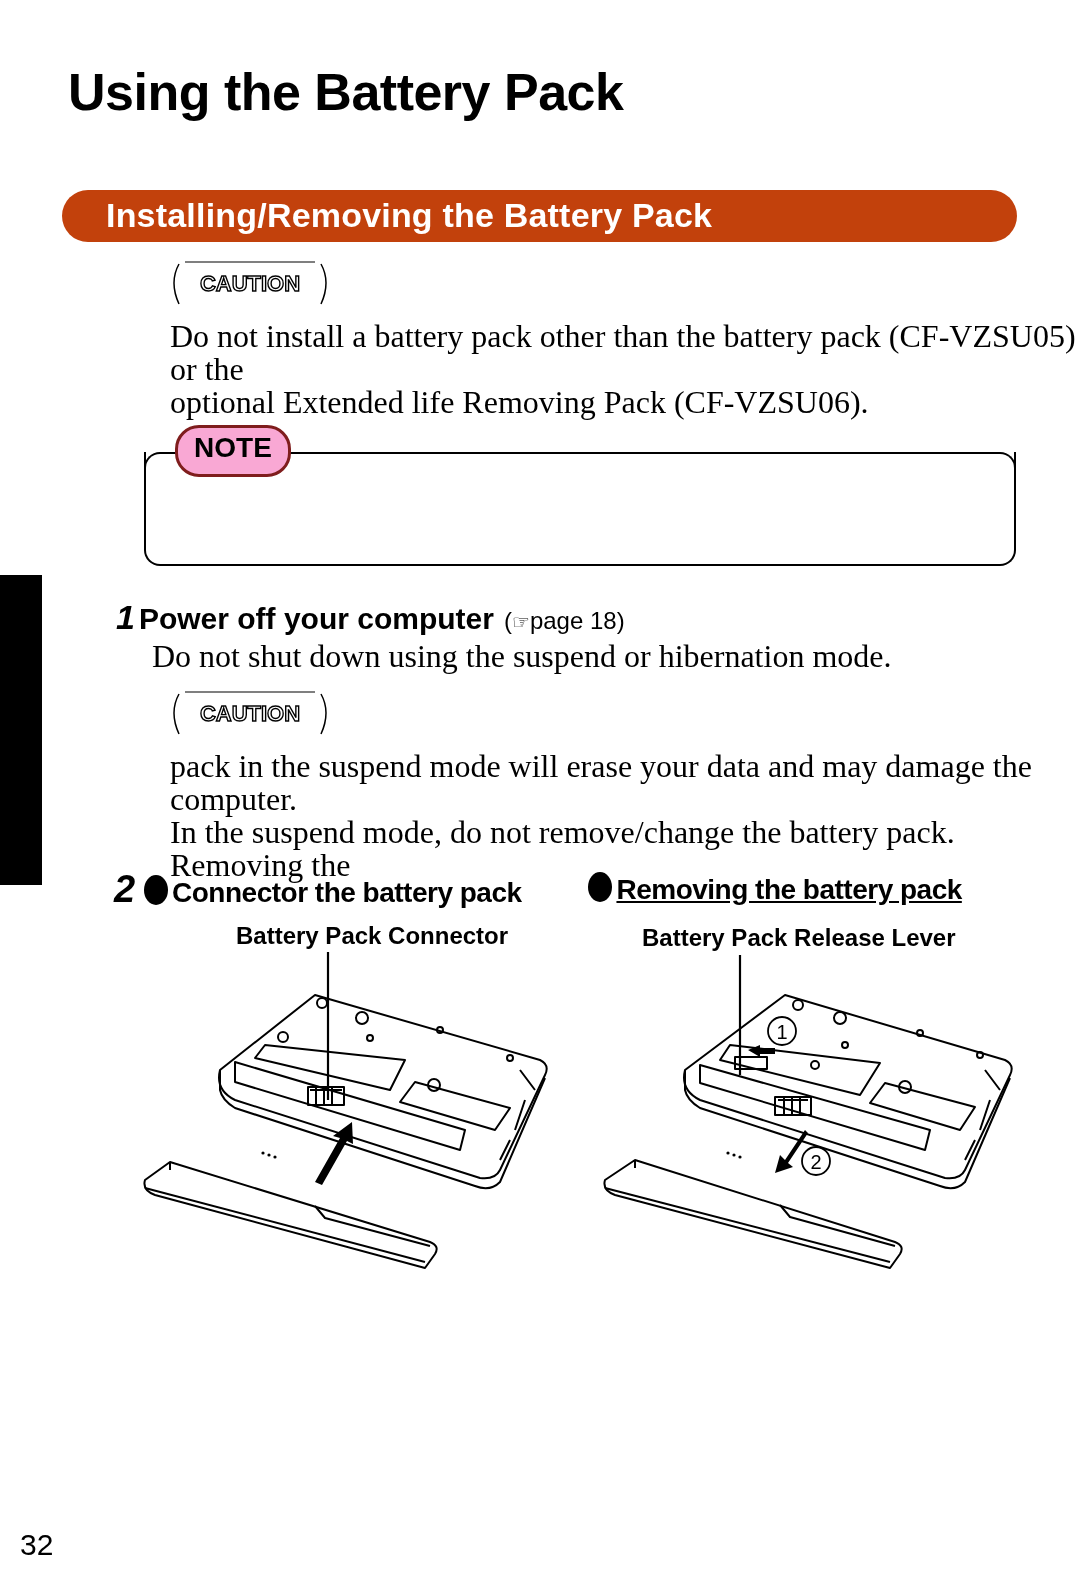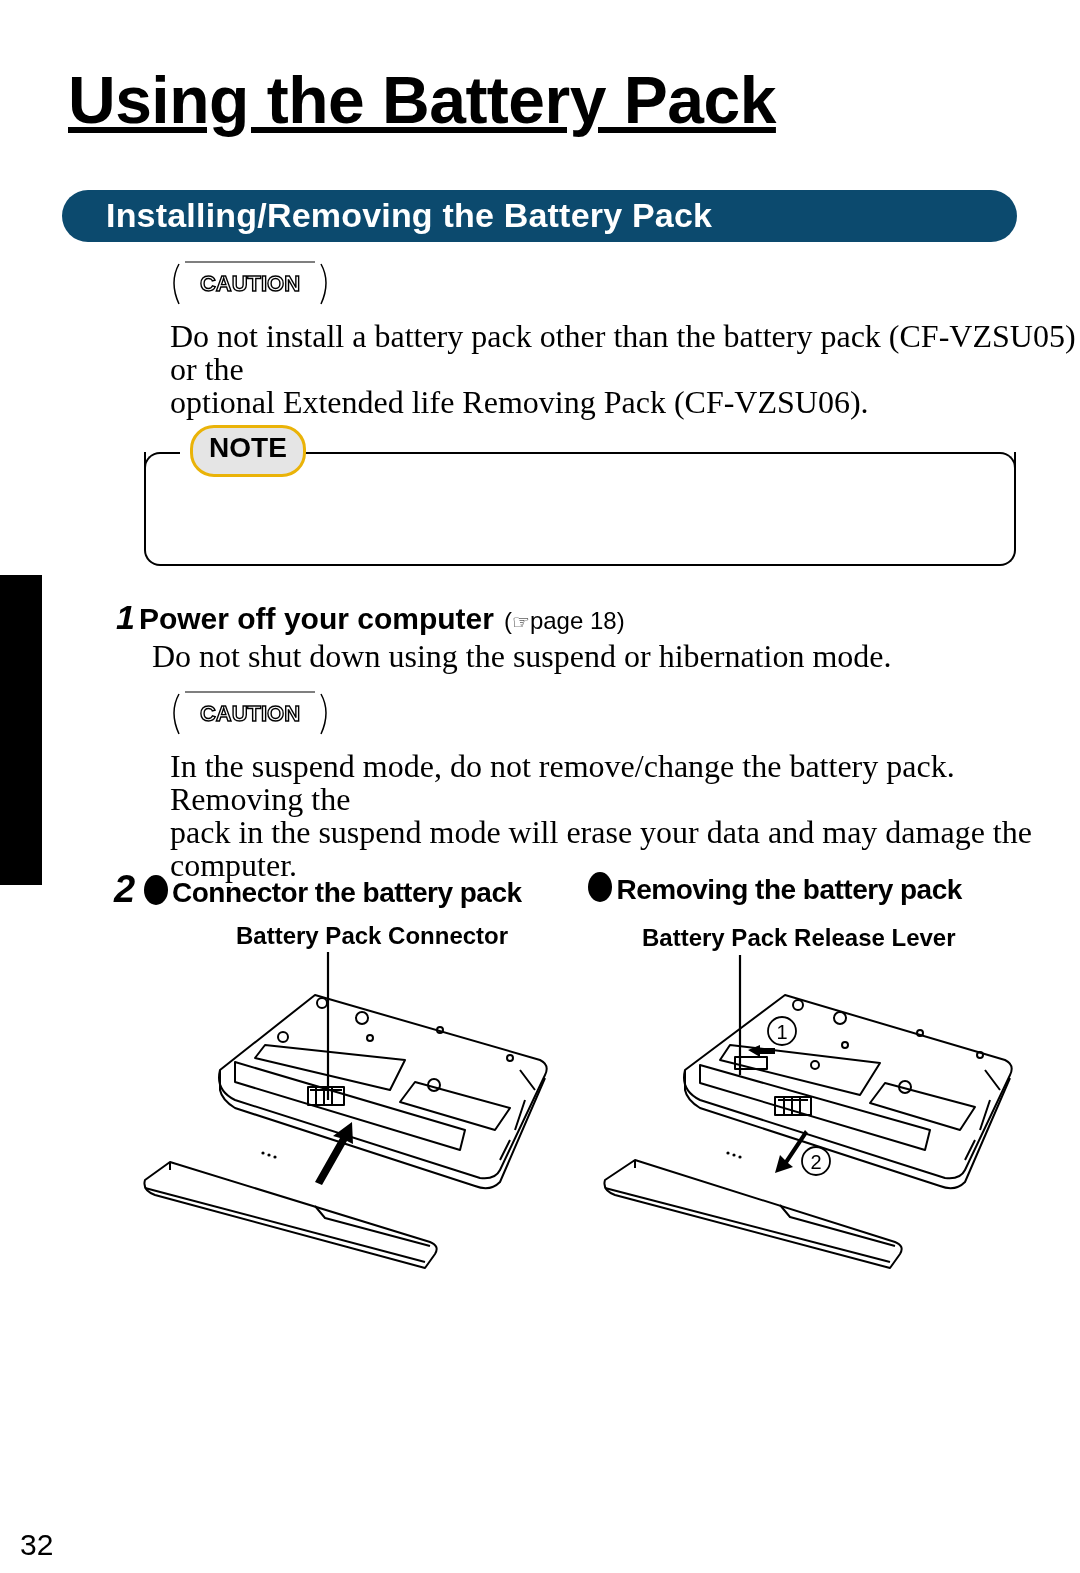--- a/index.html
+++ b/index.html
@@ -1,35 +1,35 @@
 <!DOCTYPE html>
 <html><head>
 <meta charset="utf-8">
 <style>
   html, body { margin: 0; padding: 0; background: #ffffff; }
   body { width: 1080px; height: 1573px; position: relative; overflow: hidden; color: #000; font-family: "Liberation Serif", serif; }
   .abs { position: absolute; }
   .sans { font-family: "Liberation Sans", sans-serif; }
   .serif { font-family: "Liberation Serif", serif; }
 
-  #page-title { left: 68px; top: 62px; font-size: 66px; font-weight: bold; letter-spacing: -0.5px; text-decoration: underline; }
+  #page-title { left: 68px; top: 62px; font-size: 52px; font-weight: bold; letter-spacing: -0.5px; }
 
-  #section-banner { left: 62px; top: 190px; width: 955px; height: 52px; background: #0c4a6e; border-radius: 28px; text-align: right; }
+  #section-banner { left: 62px; top: 190px; width: 955px; height: 52px; background: #c2410c; border-radius: 28px; text-align: right; }
   #section-banner span { position: absolute; left: 44px; top: 6px; color: #fff; font-size: 34px; font-weight: bold; letter-spacing: 0.2px; }
 
   .caution-badge { width: 170px; height: 52px; }
   .caution-badge svg { width: 100%; height: 100%; }
 
   .body-text { font-size: 32px; line-height: 33px; }
 
   #note-box { left: 144px; top: 452px; width: 868px; height: 112px; border: 2px solid #000; border-top: none; border-radius: 0 0 16px 16px; }
   #note-topline { left: 290px; top: 452px; width: 700px; height: 0; border-top: 2px solid #000; }
   #note-topright { left: 980px; top: 452px; width: 34px; height: 34px; border-top: 2px solid #000; border-right: 2px solid #000; border-radius: 0 16px 0 0; }
   #note-topleft { left: 144px; top: 452px; width: 34px; height: 34px; border-top: 2px solid #000; border-left: 2px solid #000; border-radius: 16px 0 0 0; }
-  #note-badge { left: 190px; top: 425px; width: 110px; height: 46px; border: 3px solid #eab308; border-radius: 24px; background: #e5e5e5; }
+  #note-badge { left: 175px; top: 425px; width: 110px; height: 46px; border: 3px solid #7f1d1d; border-radius: 24px; background: #f9a8d4; }
   #note-badge span { position: absolute; left: 0; right: 0; top: 4px; text-align: center; font-size: 28px; font-weight: bold; }
 
   .step-num { font-family: "Liberation Sans", sans-serif; font-weight: bold; font-style: italic; }
   .bullet { display: inline-block; width: 24px; height: 30px; background: #000; border-radius: 50%; vertical-align: -3px; }
 
   #side-tab { left: 0; top: 575px; width: 42px; height: 310px; background: #000; }
 
   .fig-label { font-size: 24px; font-weight: bold; }
   #page-number { left: 20px; top: 1528px; font-size: 30px; }
 </style>
@@ -76,32 +76,32 @@
 
 <div class="abs caution-badge" style="left:165px; top:688px;">
   <svg viewBox="0 0 170 52">
     <path d="M14 6 Q4 24 14 46" fill="none" stroke="#000" stroke-width="1.5"></path>
     <path d="M156 6 Q166 24 156 46" fill="none" stroke="#000" stroke-width="1.5"></path>
     <path d="M20 4 L150 4" stroke="#000" stroke-width="1.2"></path>
     <text x="85" y="33" text-anchor="middle" font-family="Liberation Sans, sans-serif" font-weight="bold" font-size="22" fill="#fff" stroke="#000" stroke-width="1.4">CAUTION</text>
   </svg>
 </div>
 <div class="abs body-text serif" style="left:170px; top:750px;">
+  <div>pack in the suspend mode will erase your data and may damage the computer.</div>
   <div>In the suspend mode, do not remove/change the battery pack.  Removing the</div>
-  <div>pack in the suspend mode will erase your data and may damage the computer.</div>
 </div>
 
 <div class="abs sans" style="left:114px; top:868px; white-space:nowrap;">
   <span class="step-num" style="font-size:38px;">2</span>
   <span class="bullet" style="margin-left:4px;"></span>
   <span style="font-size:28px; font-weight:bold; letter-spacing:-0.5px;">Connector the battery pack</span>
 </div>
 <div class="abs sans" style="left:588px; top:872px; white-space:nowrap;">
   <span class="bullet"></span>
-  <span style="font-size:28px; font-weight:bold; letter-spacing:-0.5px;">Removing the battery pack</span>
+  <span style="font-size:28px; font-weight:bold; letter-spacing:-0.5px;text-decoration:underline;">Removing the battery pack</span>
 </div>
 
 <div class="abs sans fig-label" style="left:236px; top:922px;">Battery Pack Connector</div>
 <div class="abs sans fig-label" style="left:642px; top:924px;">Battery Pack Release Lever</div>
 
 <svg class="abs" style="left:140px; top:950px;" width="420" height="320" viewBox="0 0 420 320">
   <g fill="none" stroke="#000" stroke-width="2" stroke-linejoin="round">
 
     <line x1="188" y1="2" x2="188" y2="150" stroke-width="2.2"></line>
 

